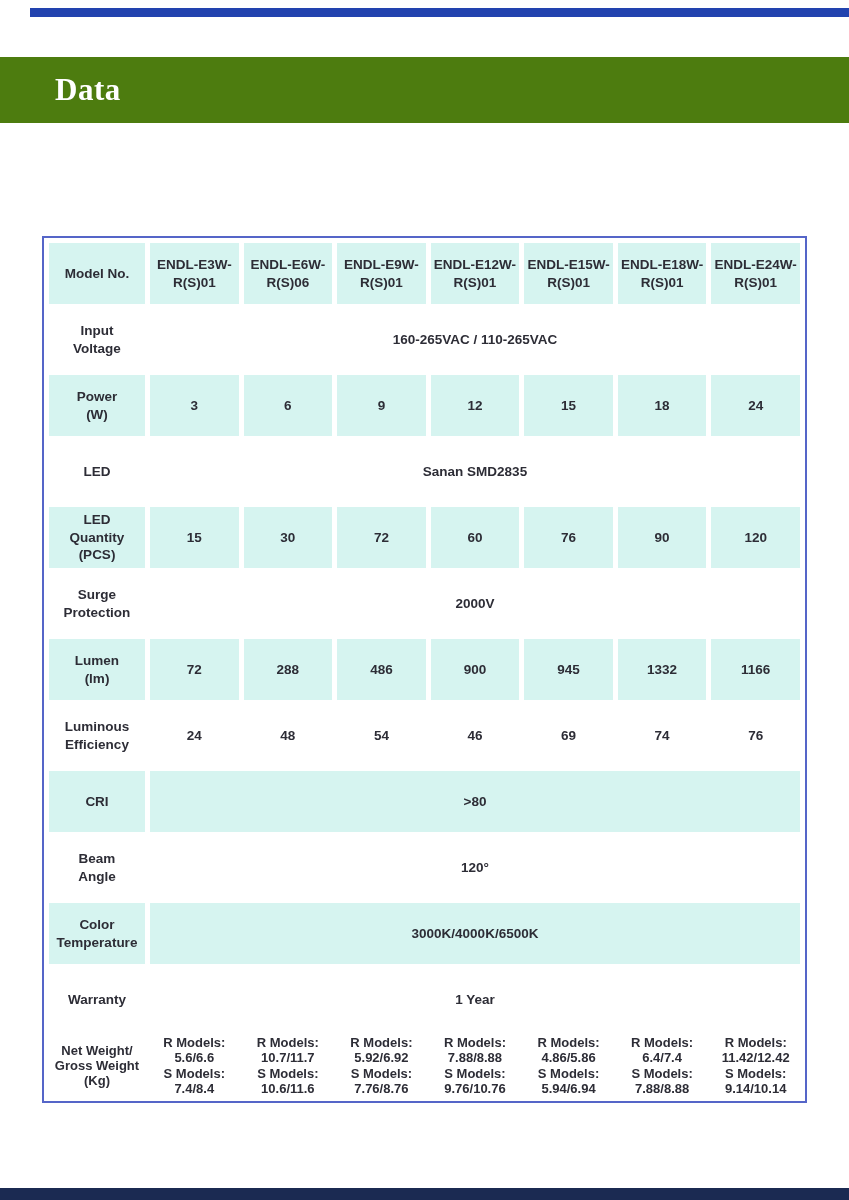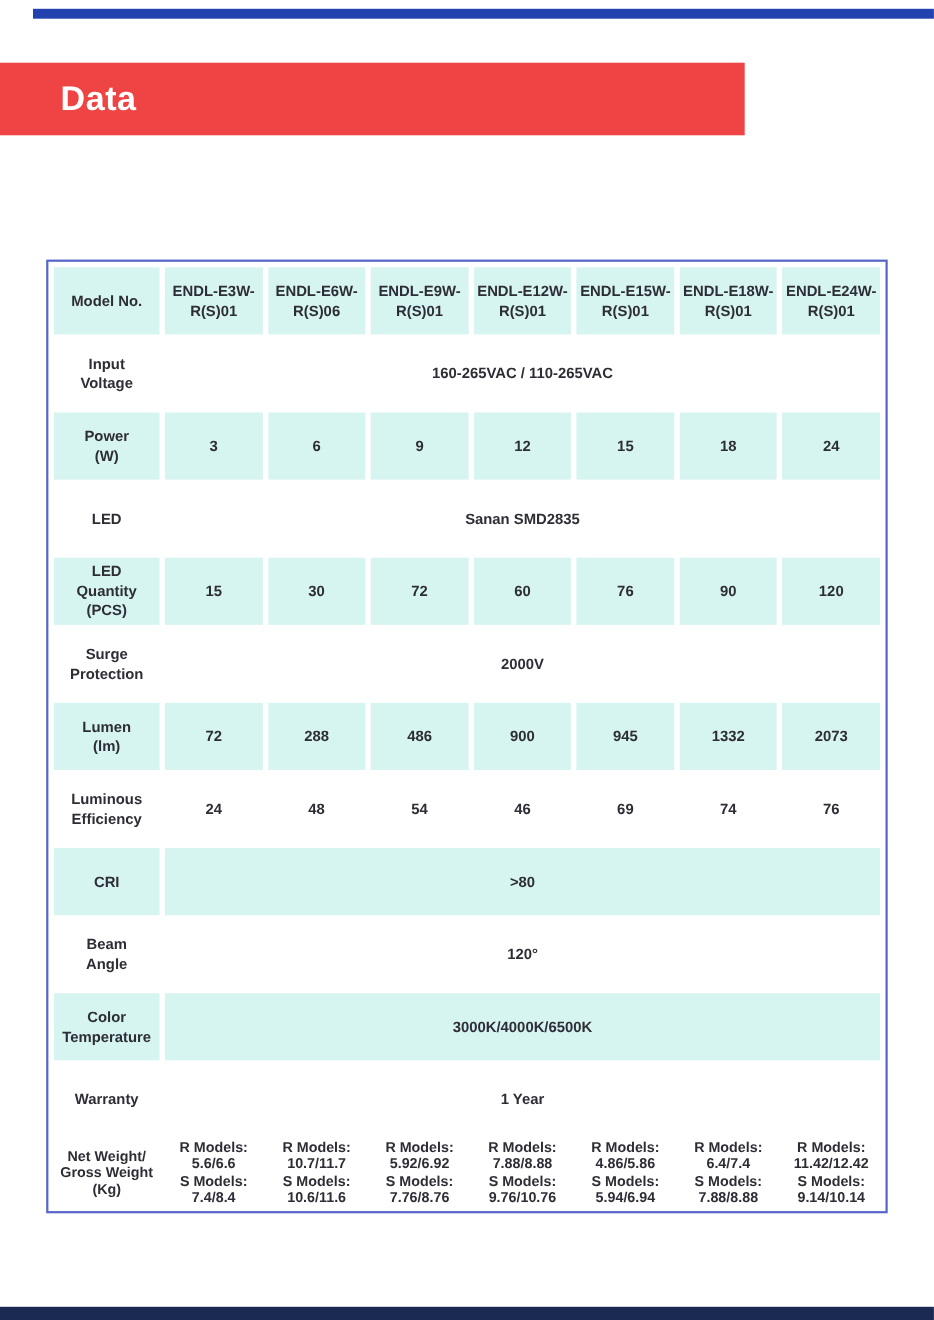--- a/index.html
+++ b/index.html
@@ -6,22 +6,22 @@
   body {
     width:849px; height:1200px; position:relative; overflow:hidden;
     background:#ffffff;
     font-family:"Liberation Sans", sans-serif;
   }
   .accent-top {
     position:absolute; top:8px; left:30px; right:0; height:9px;
     background:#2243af;
   }
   .data-bar {
-    position:absolute; top:57px; left:0; width:677px; height:66px;
-    background:#ef4444; display:flex; align-items:center;
+    position:absolute; top:57px; left:0; width:849px; height:66px;
+    background:#4d7c0f; display:flex; align-items:center;font-family:Liberation Serif, serif;
   }
   .data-bar .title {
     color:#ffffff; font-size:31px; font-weight:bold; margin-left:55px;
     letter-spacing:0.5px;
   }
   .footer-bar {
     position:absolute; left:0; bottom:0; width:849px; height:12px;
     background:#1b2a52;
   }
   table.spec {
@@ -114,21 +114,21 @@
       </tr>
       <tr class="row-lumen">
         <td class="cyan row-label">Lumen
 (lm)</td>
         <td class="cyan ">72</td>
         <td class="cyan ">288</td>
         <td class="cyan ">486</td>
         <td class="cyan ">900</td>
         <td class="cyan ">945</td>
         <td class="cyan ">1332</td>
-        <td class="cyan ">2073</td>
+        <td class="cyan ">1166</td>
       </tr>
       <tr class="row-luminous-efficiency">
         <td class="row-label">Luminous
 Efficiency</td>
         <td class="">24</td>
         <td class="">48</td>
         <td class="">54</td>
         <td class="">46</td>
         <td class="">69</td>
         <td class="">74</td>

